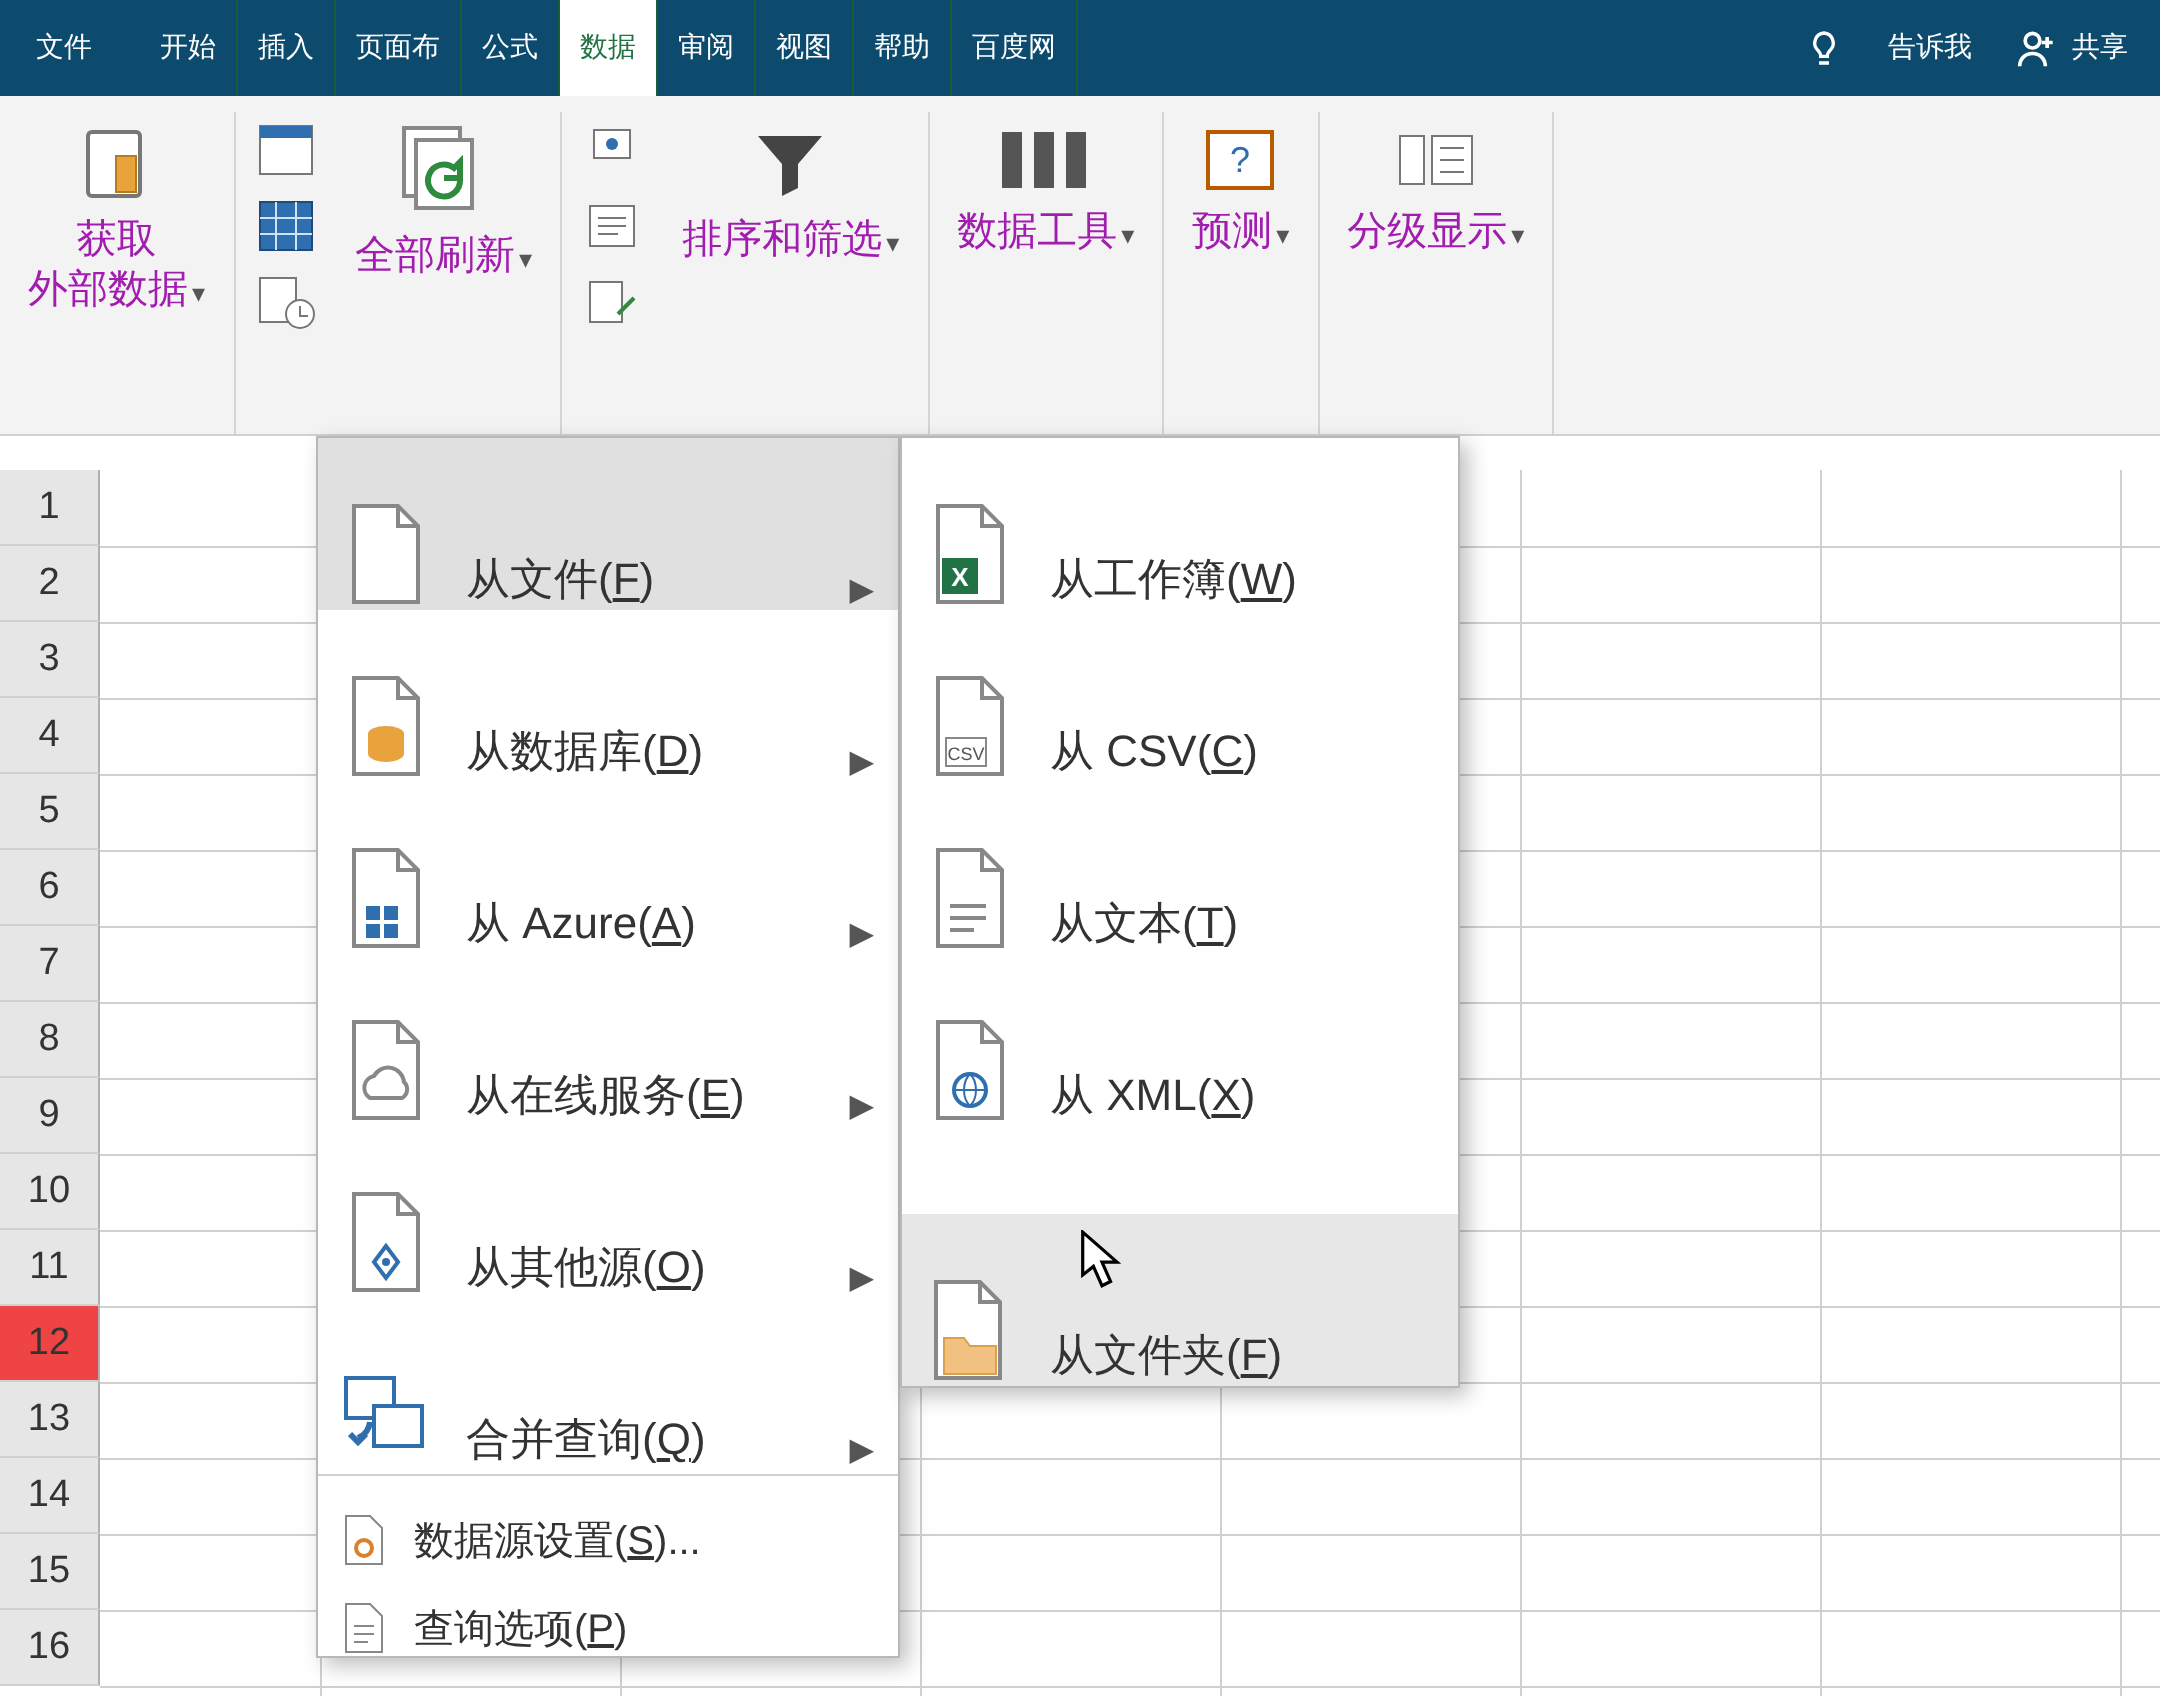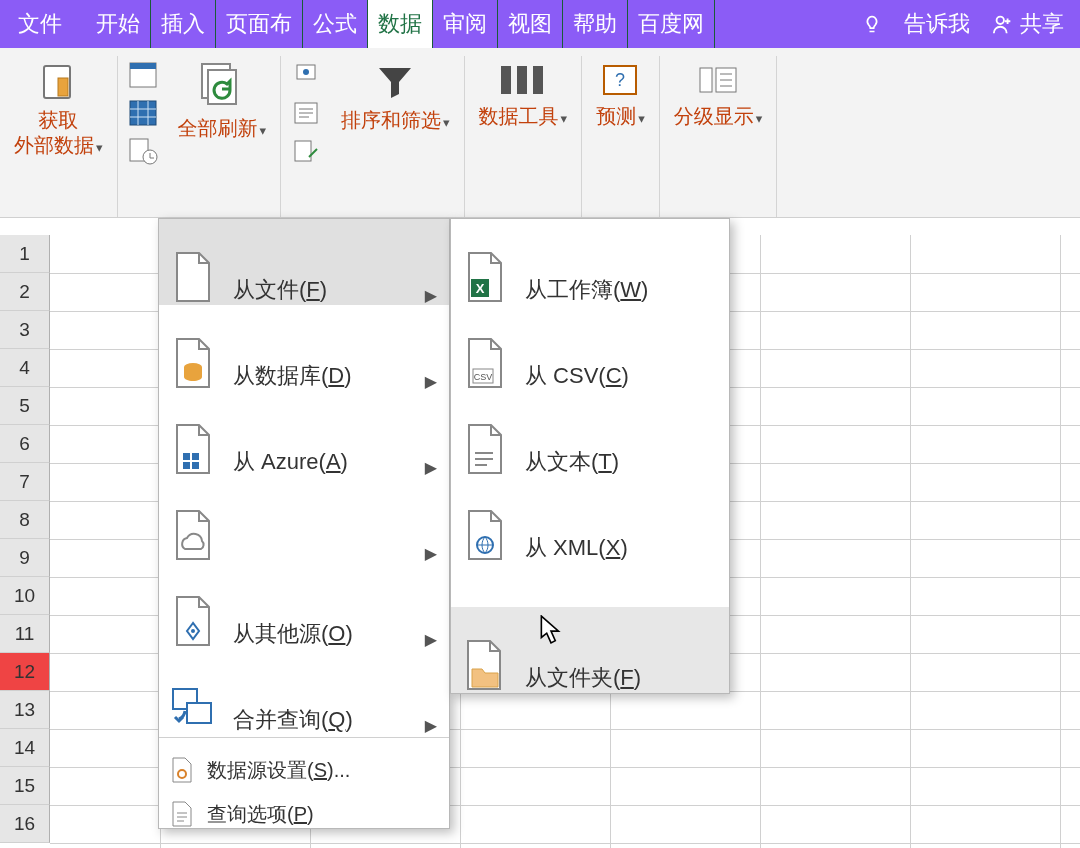--- a/index.html
+++ b/index.html
@@ -1,33 +1,33 @@
 <!DOCTYPE html>
 <html><head>
 <meta charset="utf-8">
 <style>
   * { box-sizing: border-box; margin: 0; padding: 0; font-family: "Microsoft YaHei", sans-serif; }
   body { width: 1080px; height: 848px; background: #fff; overflow: hidden; position: relative; }
 
   
-  .menubar { display: flex; align-items: stretch; background: #8b5cf6; height: 48px; color: #fff; font-size: 22px; }
+  .menubar { display: flex; align-items: stretch; background: #0c4a6e; height: 48px; color: #fff; font-size: 14px; }
   .menubar .tab { padding: 8px 10px; border-right: 1px solid #1a5c38; display: flex; align-items: center; cursor: pointer; }
   .menubar .tab.first { border-right: none; padding-right: 24px; padding-left: 18px; }
   .menubar .tab.active { background: #fff; color: #217346; }
   .menubar .spacer { flex: 1; }
   .menubar .right { display: flex; align-items: center; gap: 22px; padding: 0 16px; }
   .menubar .bulb { width: 20px; height: 20px; }
   .menubar .share { display: flex; align-items: center; gap: 6px; }
 
   
   .ribbon { display: flex; align-items: flex-start; background: #f3f3f3; border-bottom: 1px solid #d0d0d0; height: 170px; padding-top: 8px; }
   .group { display: flex; flex-direction: column; align-items: center; justify-content: flex-start; padding: 0 8px; border-right: 1px solid #d4d4d4; height: 100%; }
   .group.noborder { border-right: none; }
   .big-btn { display: flex; flex-direction: column; align-items: center; gap: 4px; padding: 4px 6px; cursor: pointer; }
-  .big-btn .lbl { font-size: 20px; text-align: center; line-height: 1.25; color: #c2410c; }
+  .big-btn .lbl { font-size: 20px; text-align: center; line-height: 1.25; color: #a21caf; }
   .big-btn.active { background: #dcdcdc; border: 1px solid #a6a6a6; }
   .drop-caret::after { content: "▾"; font-size: 13px; color: #555; margin-left: 2px; }
   .stack { display: flex; flex-direction: column; gap: 4px; padding-top: 2px; }
   .small-ico { width: 34px; height: 34px; display: flex; align-items: center; justify-content: center; }
 
   
   .sheet { position: absolute; top: 235px; left: 0; right: 0; bottom: 0; display: flex; }
   .rowhdrs { display: flex; flex-direction: column; width: 50px; }
   .rowhdrs .rh { height: 38px; border-bottom: 1px solid #d0d0d0; border-right: 1px solid #b0b0b0; display: flex; align-items: center; justify-content: center; font-size: 19px; color: #333; background: #e6e6e6; }
   .rowhdrs .rh.sel { background: #ef4444; }
@@ -273,20 +273,21 @@
     <span class="arrow">▶</span>
   </div>
   <div class="mi">
     <span class="ico">
         <svg width="44" height="52" viewBox="0 0 44 52">
           <path d="M6 2h22l10 10v38H6z" fill="#fff" stroke="#888" stroke-width="2"></path>
           <path d="M28 2v10h10" fill="none" stroke="#888" stroke-width="2"></path>
           <path d="M14 40a6 6 0 0 1 2-11 8 8 0 0 1 15 3 5 5 0 0 1-1 8z" fill="none" stroke="#888" stroke-width="2"></path>
         </svg>
       </span>
+    <span><span>从在线服务</span>(<span class="under">E</span>)</span>
     <span class="arrow">▶</span>
   </div>
   <div class="mi">
     <span class="ico">
         <svg width="44" height="52" viewBox="0 0 44 52">
           <path d="M6 2h22l10 10v38H6z" fill="#fff" stroke="#888" stroke-width="2"></path>
           <path d="M28 2v10h10" fill="none" stroke="#888" stroke-width="2"></path>
           <path d="M22 28l-6 8 6 8 6-8z" fill="none" stroke="#2f6fb0" stroke-width="2"></path>
           <circle cx="22" cy="36" r="2" fill="#2f6fb0"></circle>
         </svg>

